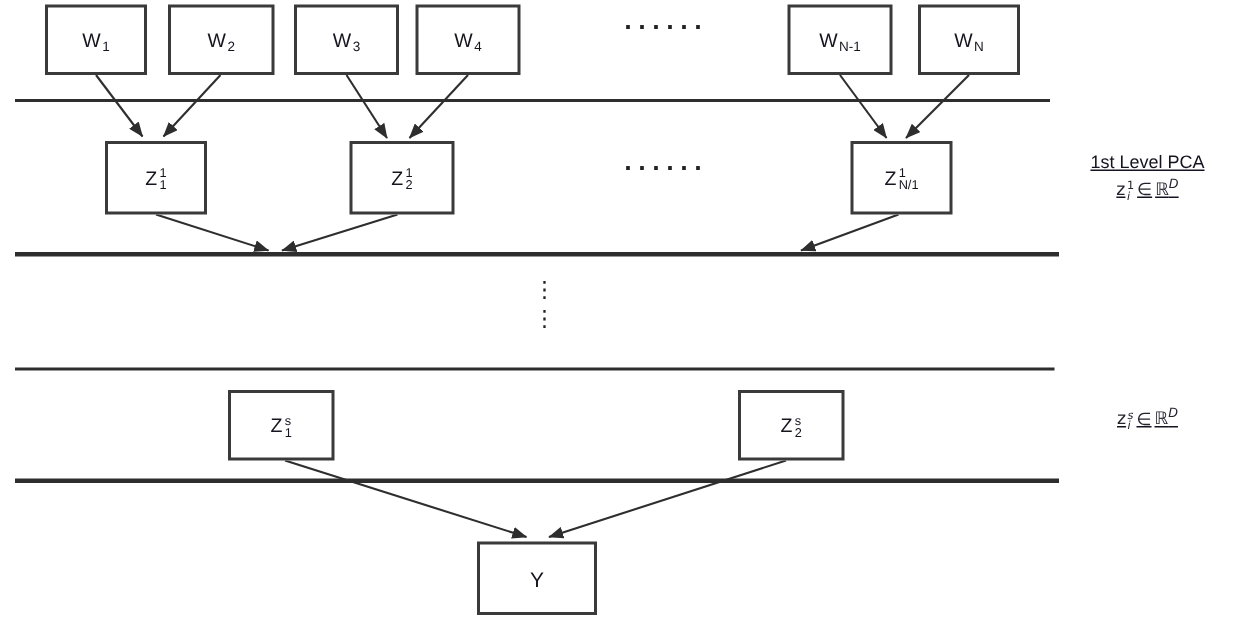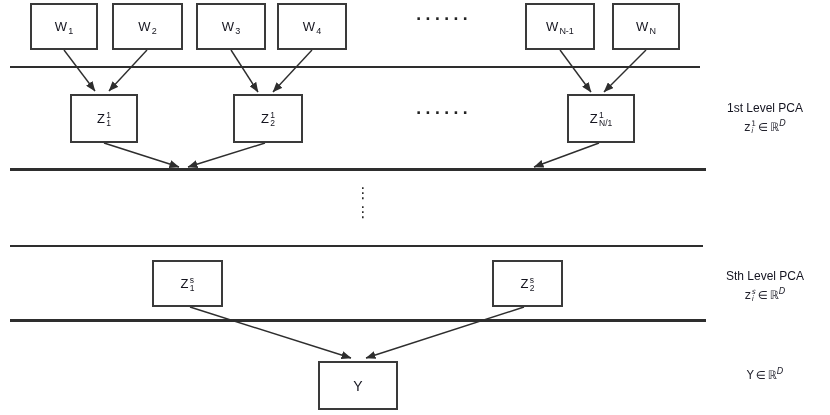--- a/index.html
+++ b/index.html
@@ -18,21 +18,21 @@
   .stack{display:inline-flex;flex-direction:column;font-size:8.5px;line-height:8px;margin-left:1.5px;text-align:left;}
   .ybase{font-size:14px;}
   .hdots{
     position:absolute;font-weight:bold;font-size:14px;letter-spacing:4px;
     color:#222;line-height:14px;font-family:"DejaVu Sans",sans-serif;
   }
   .vdots{
     position:absolute;display:flex;flex-direction:column;align-items:center;
     font-size:15px;line-height:19px;color:#222;font-family:"DejaVu Sans",sans-serif;
   }
-  .slabel{position:absolute;width:118px;text-align:center;color:#141420;}
+  .slabel{position:absolute;width:118px;text-align:center;color:#141420;text-decoration:underline;}
   .slabel .t{font-size:12px;line-height:15px;white-space:nowrap;}
   .formula{
     font-size:11.5px;margin-top:2px;font-family:"DejaVu Sans",sans-serif;color:#23232e;
     white-space:nowrap;
   }
   .formula .fstack{font-size:7.5px;line-height:7px;margin-left:1px;vertical-align:middle;}
   .formula .it{font-style:italic;}
   .formula .rel{margin:0 2px;}
   .formula .exp{font-size:8.5px;font-style:italic;}
 </style>
@@ -168,28 +168,24 @@
     <div class="t">1st Level PCA</div>
     <div class="formula">
       <span>z</span><span class="stack fstack">
           <span>1</span>
           <span class="it">i</span>
         </span><span class="rel">∈</span><span class="bb">ℝ</span><sup class="exp">D</sup>
     </div>
   </div>
 
   <div class="slabel" style="left:706px;top:269px">
-    <div class="t">Sth Level PCA</div>
     <div class="formula">
       <span>z</span><span class="stack fstack">
           <span class="it">s</span>
           <span class="it">i</span>
         </span><span class="rel">∈</span><span class="bb">ℝ</span><sup class="exp">D</sup>
     </div>
   </div>
 
   <div class="slabel" style="left:706px;top:364px">
-    <div class="formula">
-      <span>Y</span><span class="rel">∈</span><span class="bb">ℝ</span><sup class="exp">D</sup>
-    </div>
   </div>
 
 </div>
 
 </body></html>

